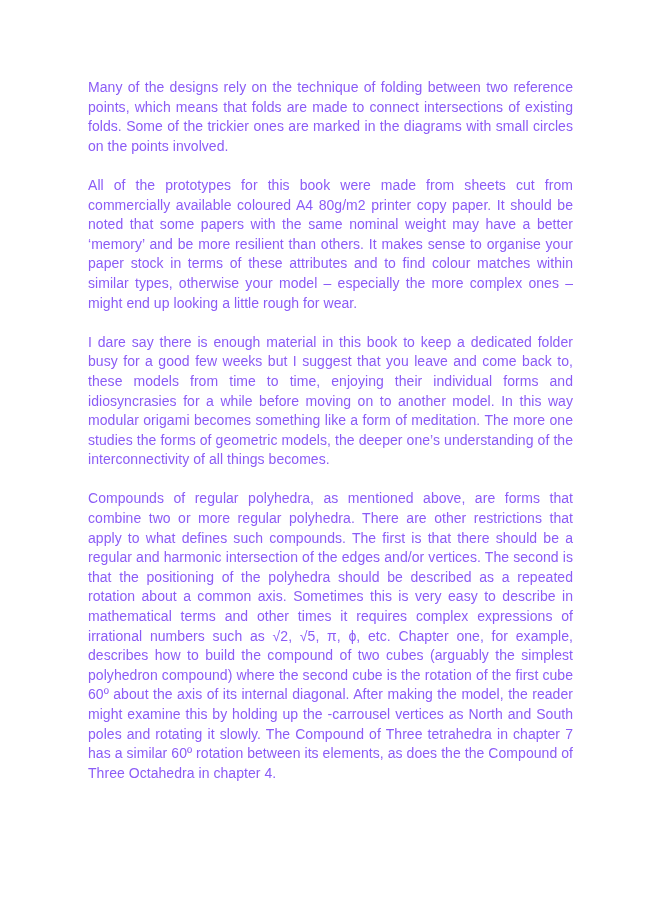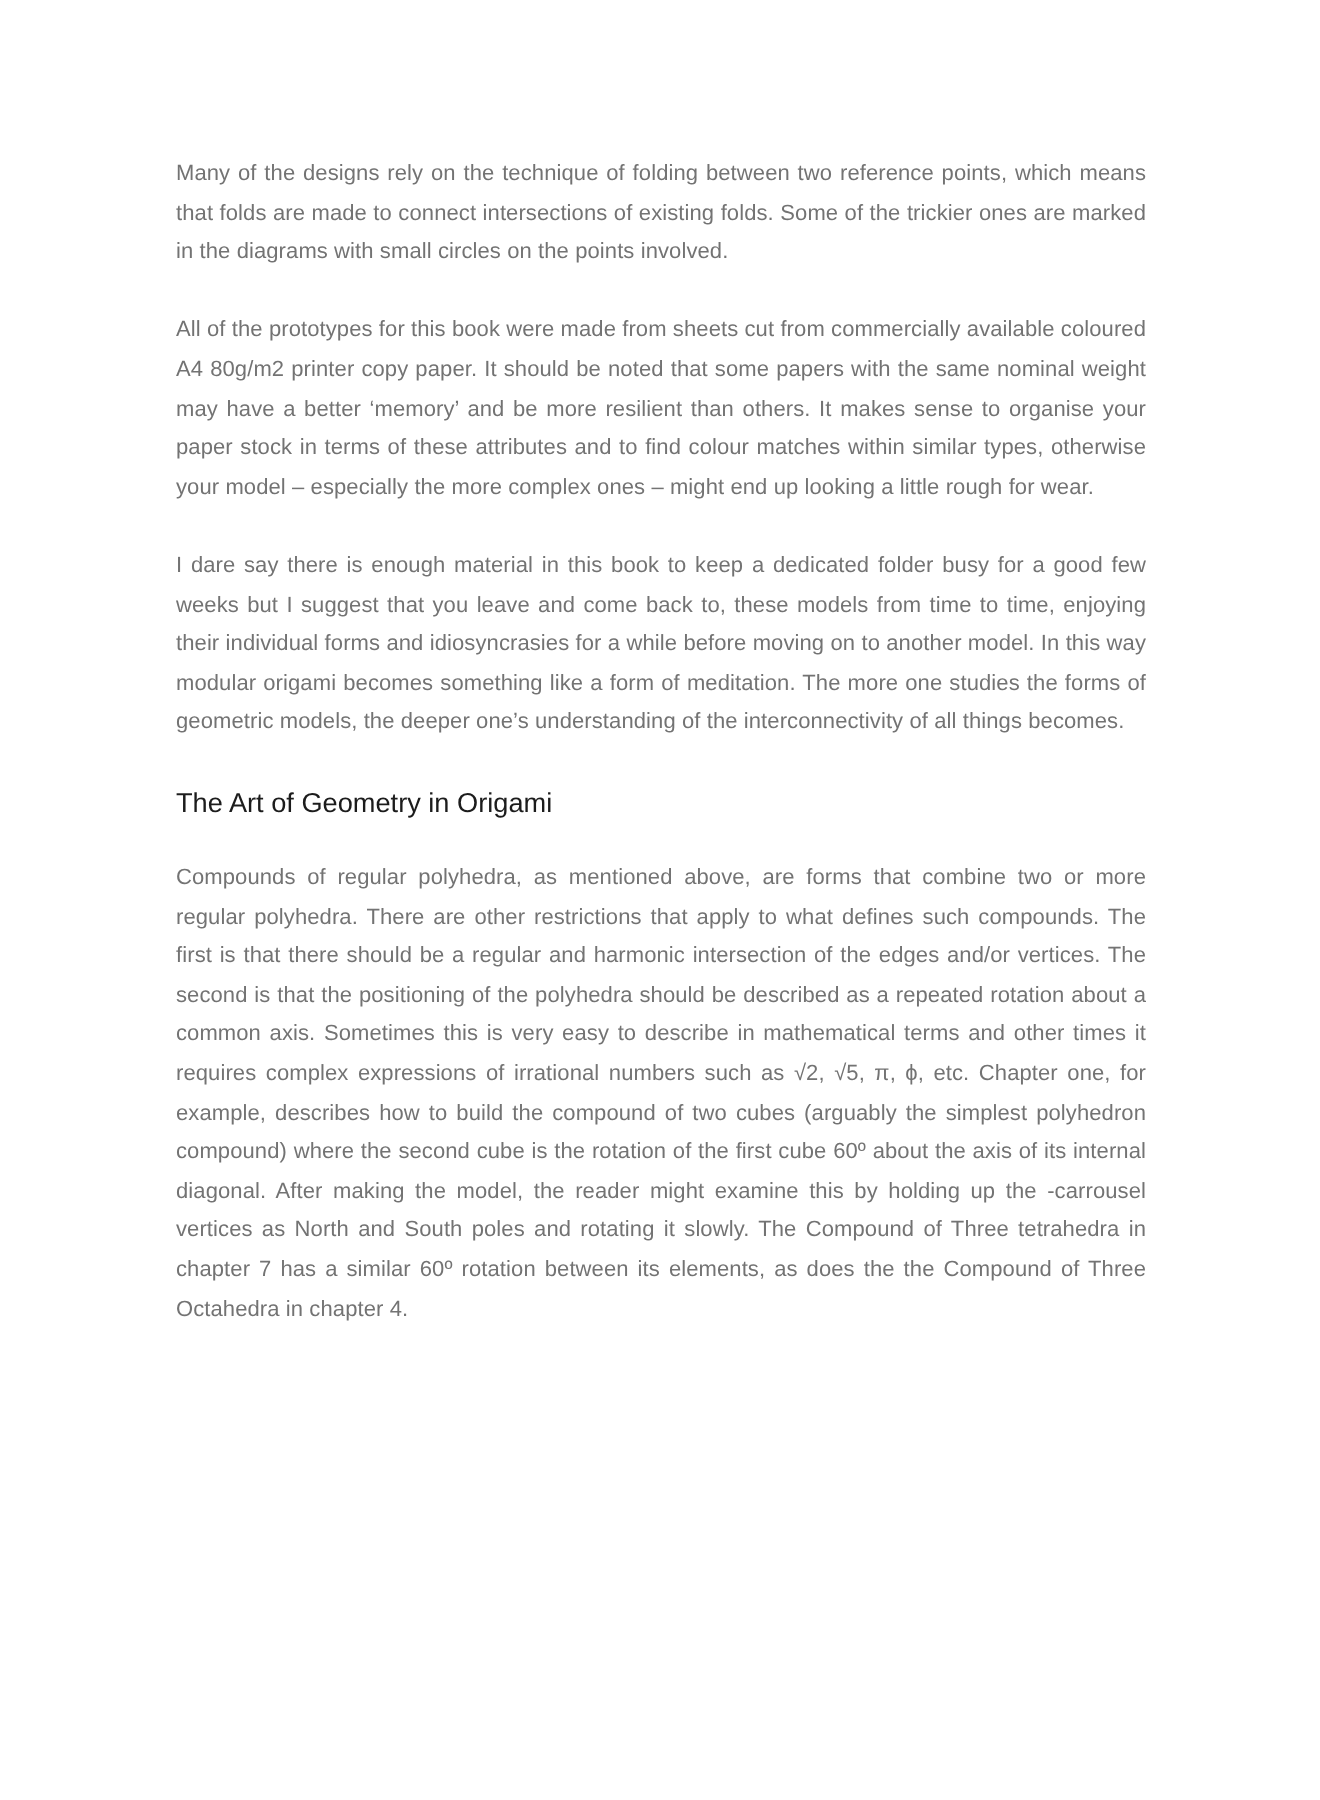--- a/index.html
+++ b/index.html
@@ -15,23 +15,23 @@
       font-family: "Liberation Sans", "DejaVu Sans", sans-serif;
     }
     .page {
       position: absolute;
       left: 88px;
       top: 78px;
       width: 485px;
     }
     .para {
       margin: 0 0 19.6px 0;
-      font-size: 11px;
+      font-size: 14px;
       line-height: 19.6px;
-      color: #737373;
+      color: #8b5cf6;
       text-align: justify;
       letter-spacing: 0.05px;
     }
     .para.last-left {
       text-align-last: left;
     }
     .heading {
       margin: 6px 0 19px 0;
       font-size: 13.6px;
       line-height: 19.6px;
@@ -39,15 +39,14 @@
       font-weight: normal;
     }
   </style>
 </head>
 <body>
 
 <div class="page">
   <p class="para last-left">Many of the designs rely on the technique of folding between two reference points, which means that folds are made to connect intersections of existing folds. Some of the trickier ones are marked in the diagrams with small circles on the points involved.</p>
   <p class="para last-left">All of the prototypes for this book were made from sheets cut from commercially available coloured A4 80g/m2 printer copy paper. It should be noted that some papers with the same nominal weight may have a better ‘memory’ and be more resilient than others. It makes sense to organise your paper stock in terms of these attributes and to find colour matches within similar types, otherwise your model – especially the more complex ones – might end up looking a little rough for wear.</p>
   <p class="para last-left">I dare say there is enough material in this book to keep a dedicated folder busy for a good few weeks but I suggest that you leave and come back to, these models from time to time, enjoying their individual forms and idiosyncrasies for a while before moving on to another model. In this way modular origami becomes something like a form of meditation. The more one studies the forms of geometric models, the deeper one’s understanding of the interconnectivity of all things becomes.</p>
-  <h2 class="heading">The Art of Geometry in Origami</h2>
   <p class="para last-left">Compounds of regular polyhedra, as mentioned above, are forms that combine two or more regular polyhedra. There are other restrictions that apply to what defines such compounds. The first is that there should be a regular and harmonic intersection of the edges and/or vertices. The second is that the positioning of the polyhedra should be described as a repeated rotation about a common axis. Sometimes this is very easy to describe in mathematical terms and other times it requires complex expressions of irrational numbers such as √2, √5, π, ϕ, etc. Chapter one, for example, describes how to build the compound of two cubes (arguably the simplest polyhedron compound) where the second cube is the rotation of the first cube 60º about the axis of its internal diagonal. After making the model, the reader might examine this by holding up the -carrousel vertices as North and South poles and rotating it slowly. The Compound of Three tetrahedra in chapter 7 has a similar 60º rotation between its elements, as does the the Compound of Three Octahedra in chapter 4.</p>
 </div>
 
 </body></html>

